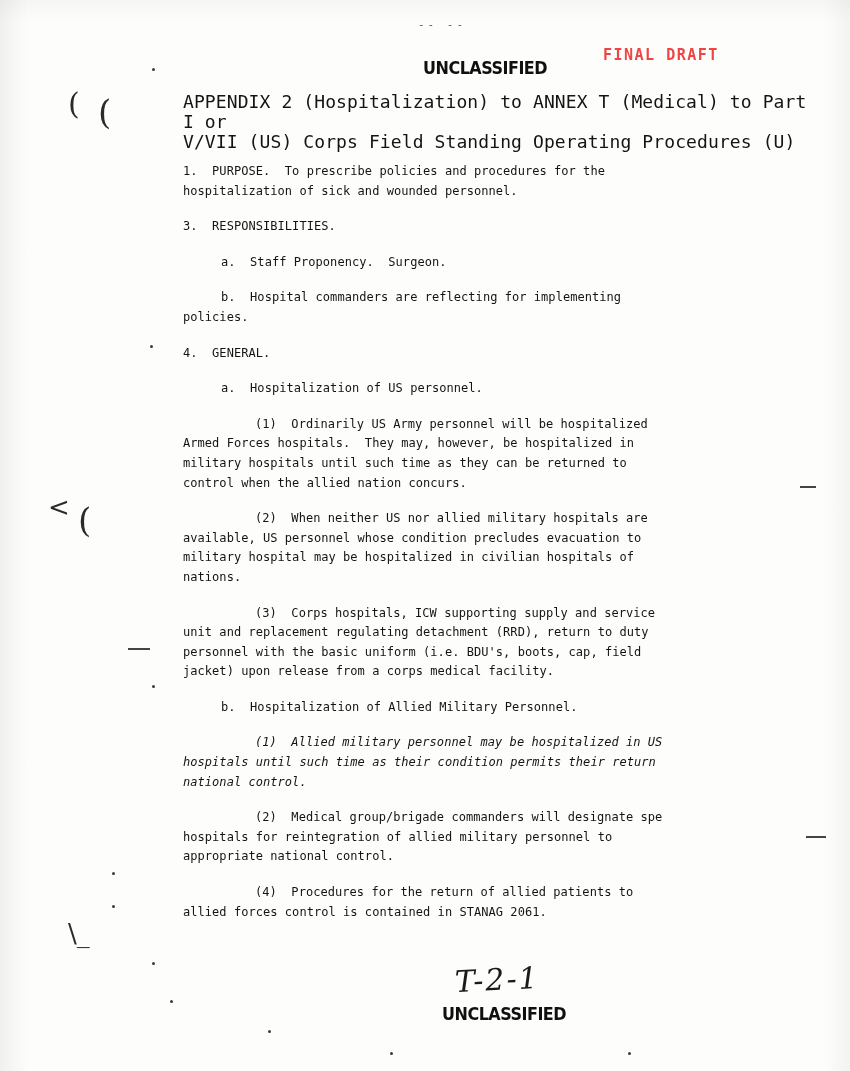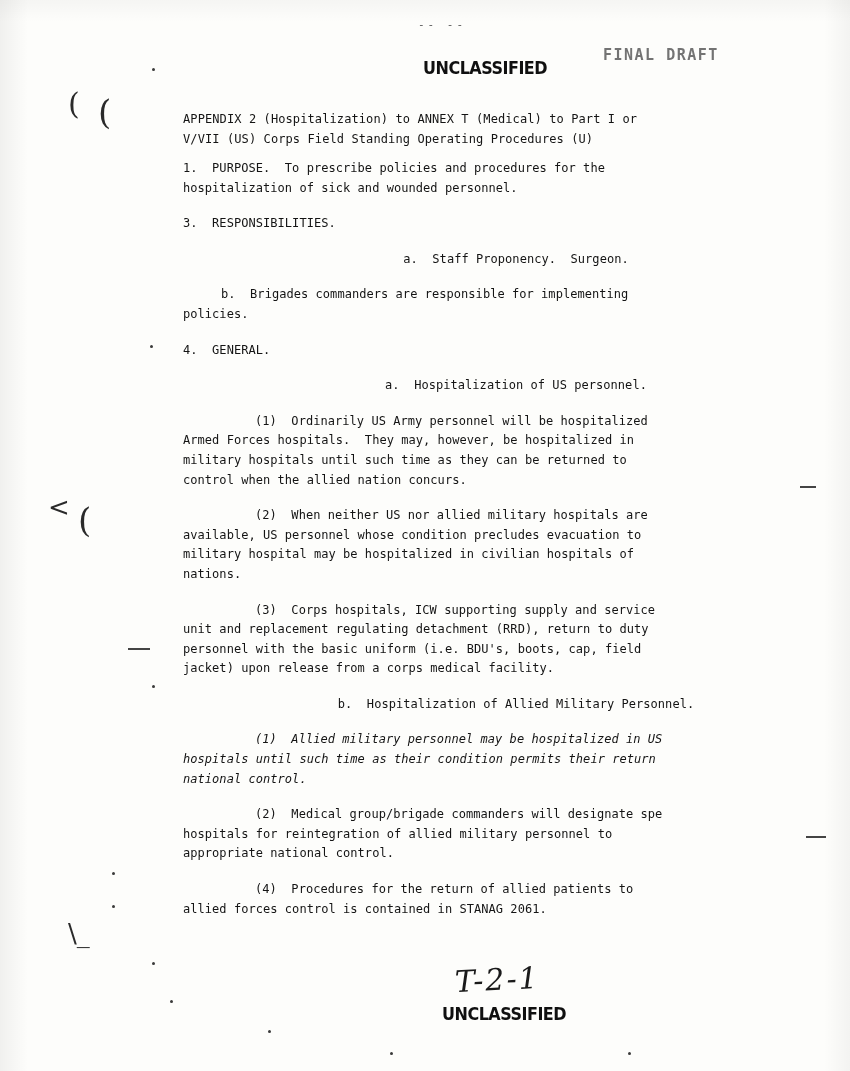--- a/index.html
+++ b/index.html
@@ -55,38 +55,38 @@
     transform: scaleY(1.12);
   }
   .final-draft {
     position: absolute;
     left: 420px;
     top: 6px;
     font-family: "DejaVu Sans Mono", monospace;
     font-weight: bold;
     font-size: 15px;
     letter-spacing: 1.5px;
-    color: #737373;
+    color: #ef4444;
   }
 
   .title-block {
-    margin-top: 23px;
-    font-size: 12px;
+    margin-top: 6px;
+    font-size: 18px;
     line-height: 20px;
     letter-spacing: 0.1px;
   }
 
   p.para {
     font-size: 12px;
     line-height: 19.6px;
     letter-spacing: 0.05px;
     margin: 0 0 16px 0;
     white-space: pre-wrap;
   }
-  .ind1 { padding-left: 38px; text-align: center; }
+  .ind1 { padding-left: 38px; }
 
   .sec-gap { height: 10px; }
 
   
   .hand-mark {
     position: absolute;
     left: 455px;
     top: 962px;
     font-family: "DejaVu Serif", serif;
     font-size: 30px;
@@ -163,21 +163,21 @@
       <div>APPENDIX 2 (Hospitalization) to ANNEX T (Medical) to Part I or</div>
       <div>V/VII (US) Corps Field Standing Operating Procedures  (U)</div>
     </div>
 
     <div class="sec-gap"></div>
 
     <p class="para">1.  PURPOSE.  To prescribe policies and procedures for the
 hospitalization of sick and wounded personnel.</p>
     <p class="para">3.  RESPONSIBILITIES.</p>
     <p class="para ind1">a.  Staff Proponency.  Surgeon.</p>
-    <p class="para" style="text-indent:38px;">b.  Brigades commanders are responsible for implementing
+    <p class="para" style="text-indent:38px;">b.  Hospital commanders are reflecting for implementing
 policies.</p>
     <p class="para">4.  GENERAL.</p>
     <p class="para ind1">a.  Hospitalization of US personnel.</p>
     <p class="para" style="text-indent:72px;">(1)  Ordinarily US Army personnel will be hospitalized
 Armed Forces hospitals.  They may, however, be hospitalized in
 military hospitals until such time as they can be returned to
 control when the allied nation concurs.</p>
     <p class="para" style="text-indent:72px;">(2)  When neither US nor allied military hospitals are
 available, US personnel whose condition precludes evacuation to
 military hospital may be hospitalized in civilian hospitals of

